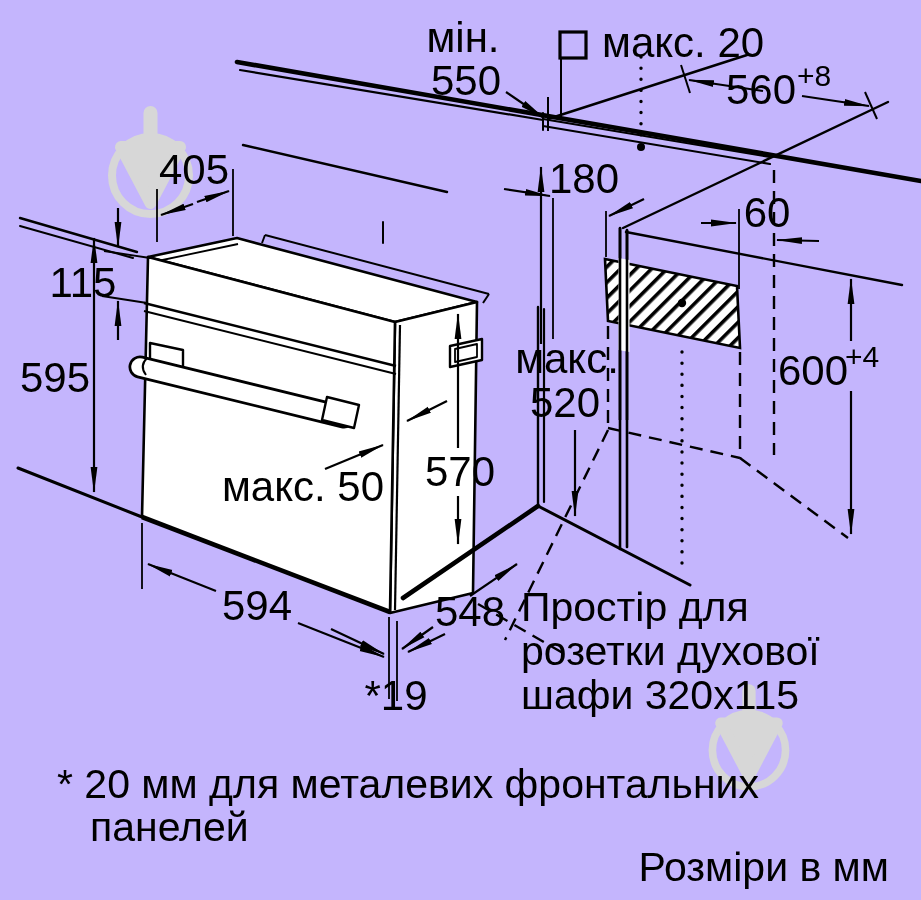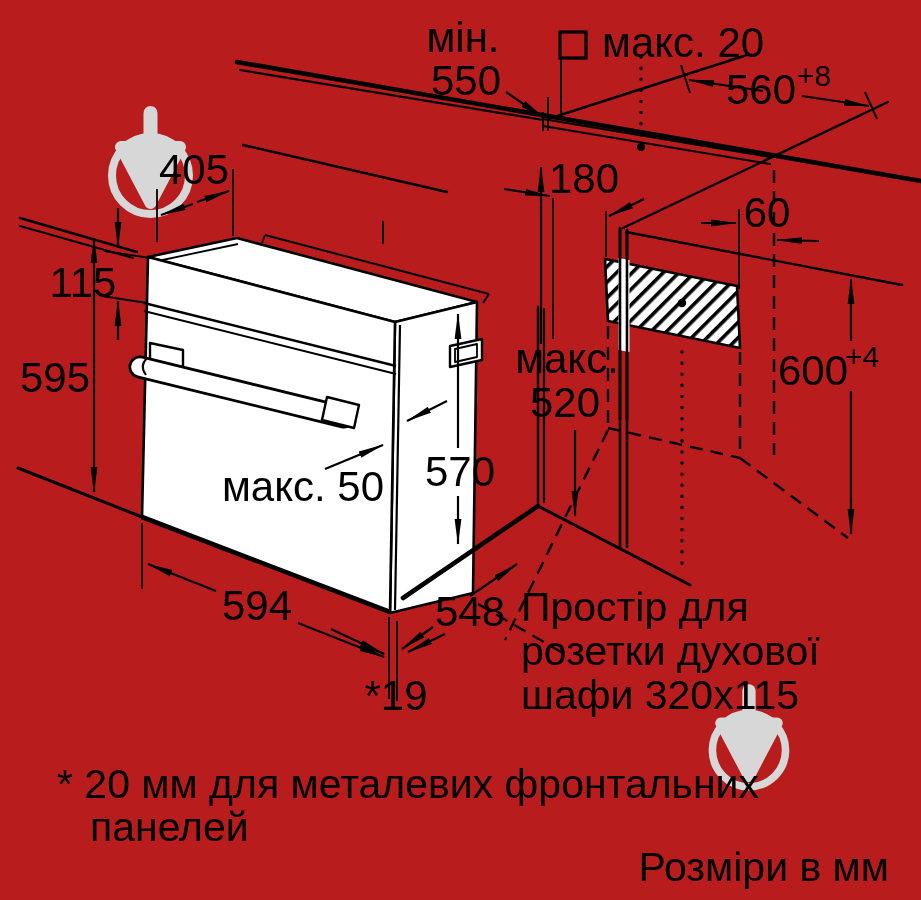--- a/index.html
+++ b/index.html
@@ -1,16 +1,16 @@
 <!DOCTYPE html>
 <html><head>
 <meta charset="utf-8">
 <style>
   html,body{margin:0;padding:0;background:#fff;}
-  #stage{position:relative;width:921px;height:900px;background:#b91c1c;overflow:hidden;
+  #stage{position:relative;width:921px;height:900px;background:#c4b5fd;overflow:hidden;
          font-family:"Liberation Sans", sans-serif;text-decoration:underline;}
   svg{position:absolute;left:0;top:0;}
   svg text{font-family:"Liberation Sans", sans-serif;fill:#000;}
   .dim{font-size:42px;}
   .sup{font-size:30px;}
   .note{font-size:41px;}
 </style>
 </head>
 <body>
 

